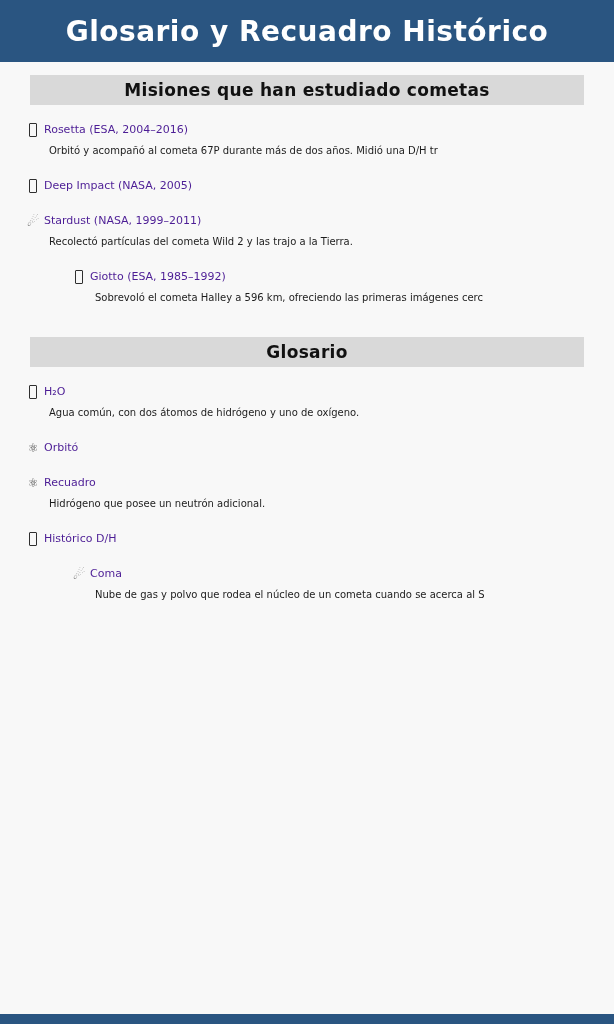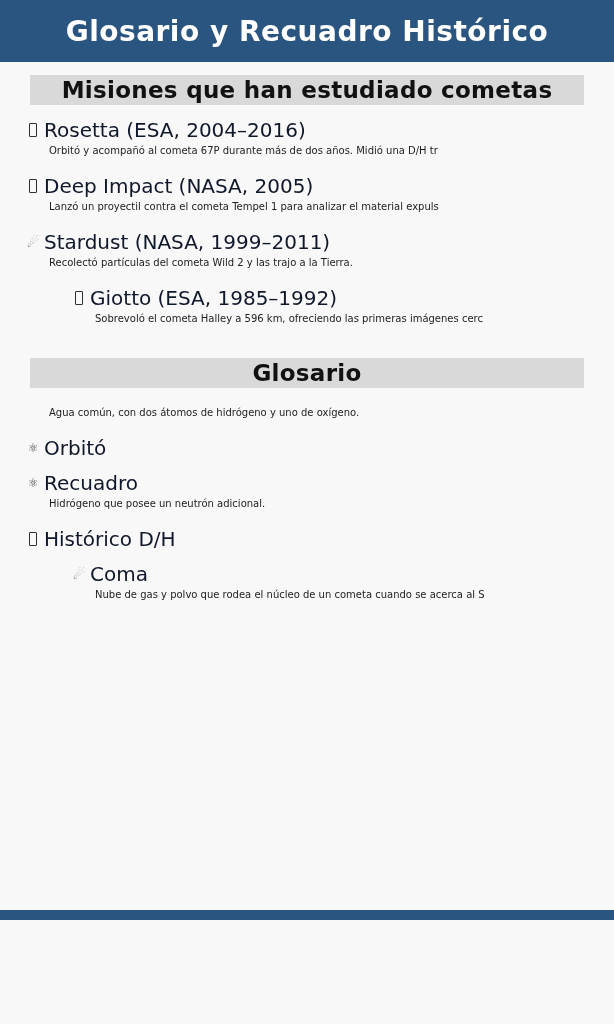--- a/index.html
+++ b/index.html
@@ -5,21 +5,21 @@
   html, body { margin: 0; padding: 0; }
   body {
     width: 614px; height: 1024px;
     background: #f8f8f8;
     font-family: "DejaVu Sans", sans-serif;
     color: #1a1a1a;
     overflow: hidden;
   }
   .screen {
     position: relative;
-    width: 614px; height: 920px;
+    width: 614px; height: 1024px;
     overflow: hidden;
   }
   .app-header {
     height: 62px;
     background: #2a5581;
     display: flex; align-items: center; justify-content: center;
   }
   .app-header h1 {
     margin: 0;
     color: #ffffff;
@@ -28,21 +28,21 @@
     letter-spacing: 0.5px;
   }
   .content { padding-top: 13px; }
   .section + .section { margin-top: 29px; }
   .section-heading {
     margin: 0 30px;
     height: 30px; line-height: 30px;
     background: #d9d9d9;
     text-align: center;
     font-weight: bold;
-    font-size: 23px;
+    font-size: 17px;
     color: #111111;
     letter-spacing: 0.3px;
   }
   .section-items { padding: 14px 0 0 28px; }
   .item { margin-bottom: 14px; }
   .item:last-child { margin-bottom: 0; margin-left: 46px; }
   .item-head {
     height: 21px;
     display: flex; align-items: center;
     white-space: nowrap;
@@ -54,21 +54,21 @@
   }
   .tofu {
     display: inline-block;
     width: 8px; height: 14px;
     border: 1.3px solid #2f2f2f;
     border-radius: 1px;
     box-sizing: border-box;
   }
   .glyph-comet { font-size: 14px; color: #8a8a8a; line-height: 1; }
   .glyph-atom  { font-size: 12px; color: #444444; line-height: 1; }
-  .term { font-size: 20px; color: #0f172a; }
+  .term { font-size: 11px; color: #4c1d95; }
   .desc {
     height: 21px; line-height: 21px;
     margin-left: 21px;
     font-size: 10px;
     color: #1c1c1c;
     white-space: nowrap;
     overflow: hidden;
   }
   .footer-accent-bar {
     position: absolute;
@@ -99,21 +99,20 @@
     <div class="desc">Orbitó y acompañó al cometa 67P durante más de dos años. Midió una D/H tr</div>
   </div>
 
   <div class="item">
     <div class="item-head">
       <span class="icon-slot">
                 <span class="tofu"></span>
               </span>
       <span class="term">Deep Impact (NASA, 2005)</span>
     </div>
-    <div class="desc">Lanzó un proyectil contra el cometa Tempel 1 para analizar el material expuls</div>
   </div>
 
   <div class="item">
     <div class="item-head">
       <span class="icon-slot glyph-comet">☄</span>
       <span class="term">Stardust (NASA, 1999–2011)</span>
     </div>
     <div class="desc">Recolectó partículas del cometa Wild 2 y las trajo a la Tierra.</div>
   </div>
 
@@ -126,20 +125,26 @@
     </div>
     <div class="desc">Sobrevoló el cometa Halley a 596 km, ofreciendo las primeras imágenes cerc</div>
   </div>
 </div>
   </section>
 
   <section class="section">
     <div class="section-heading">Glosario</div>
     <div class="section-items">
   <div class="item">
+    <div class="item-head">
+      <span class="icon-slot">
+                <span class="tofu"></span>
+              </span>
+      <span class="term">H₂O</span>
+    </div>
     <div class="desc">Agua común, con dos átomos de hidrógeno y uno de oxígeno.</div>
   </div>
 
 
   <div class="item">
     <div class="item-head">
       <span class="icon-slot glyph-atom">⚛</span>
       <span class="term">Orbitó</span>
     </div>
   </div>

